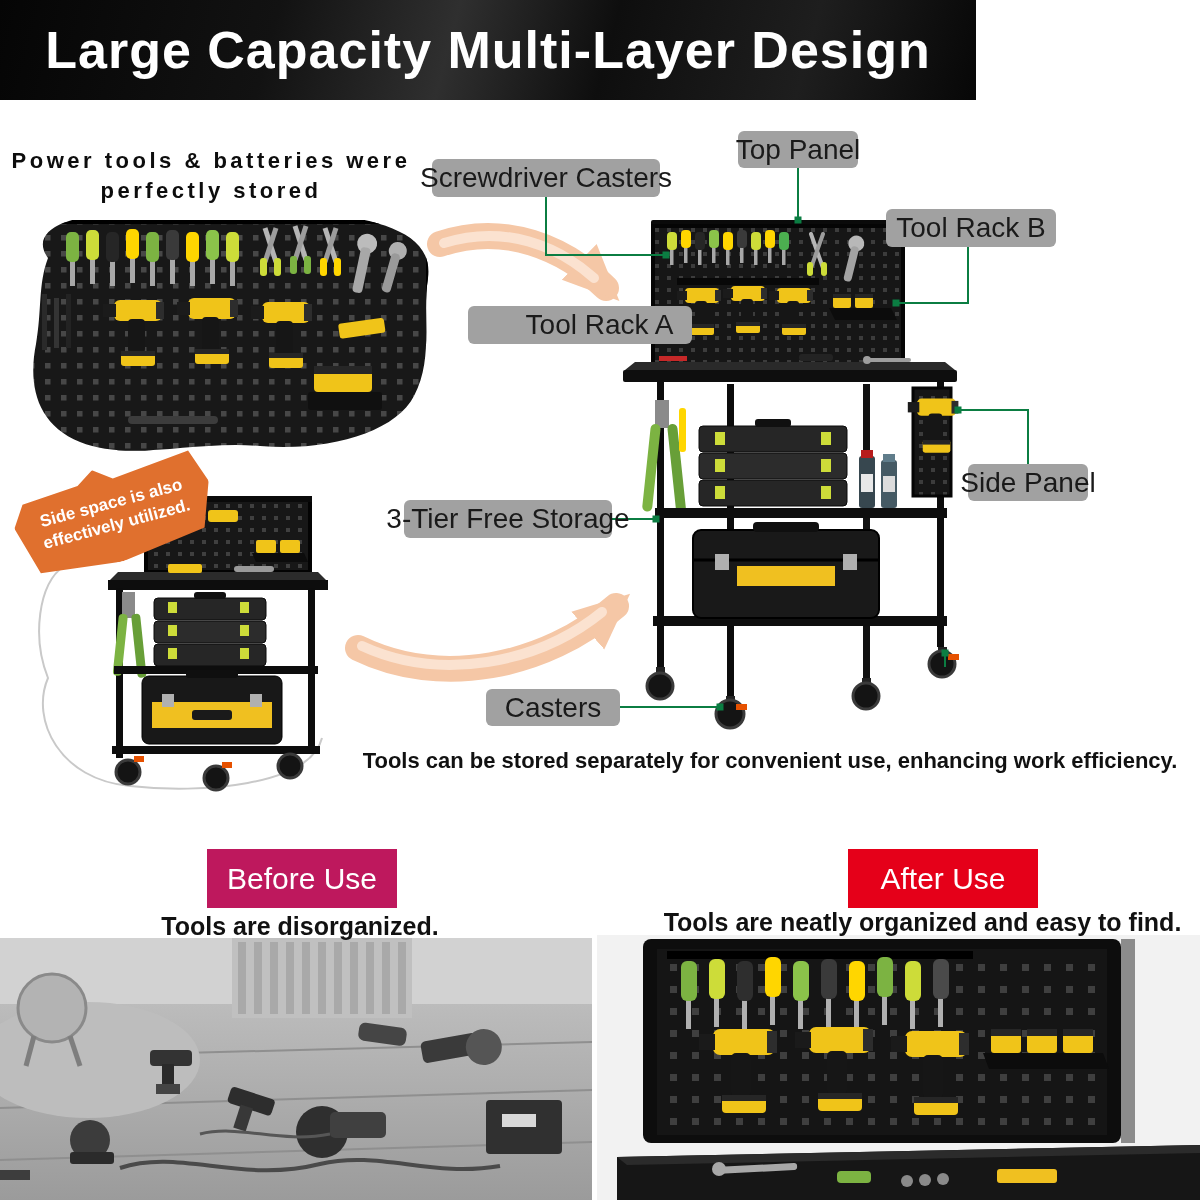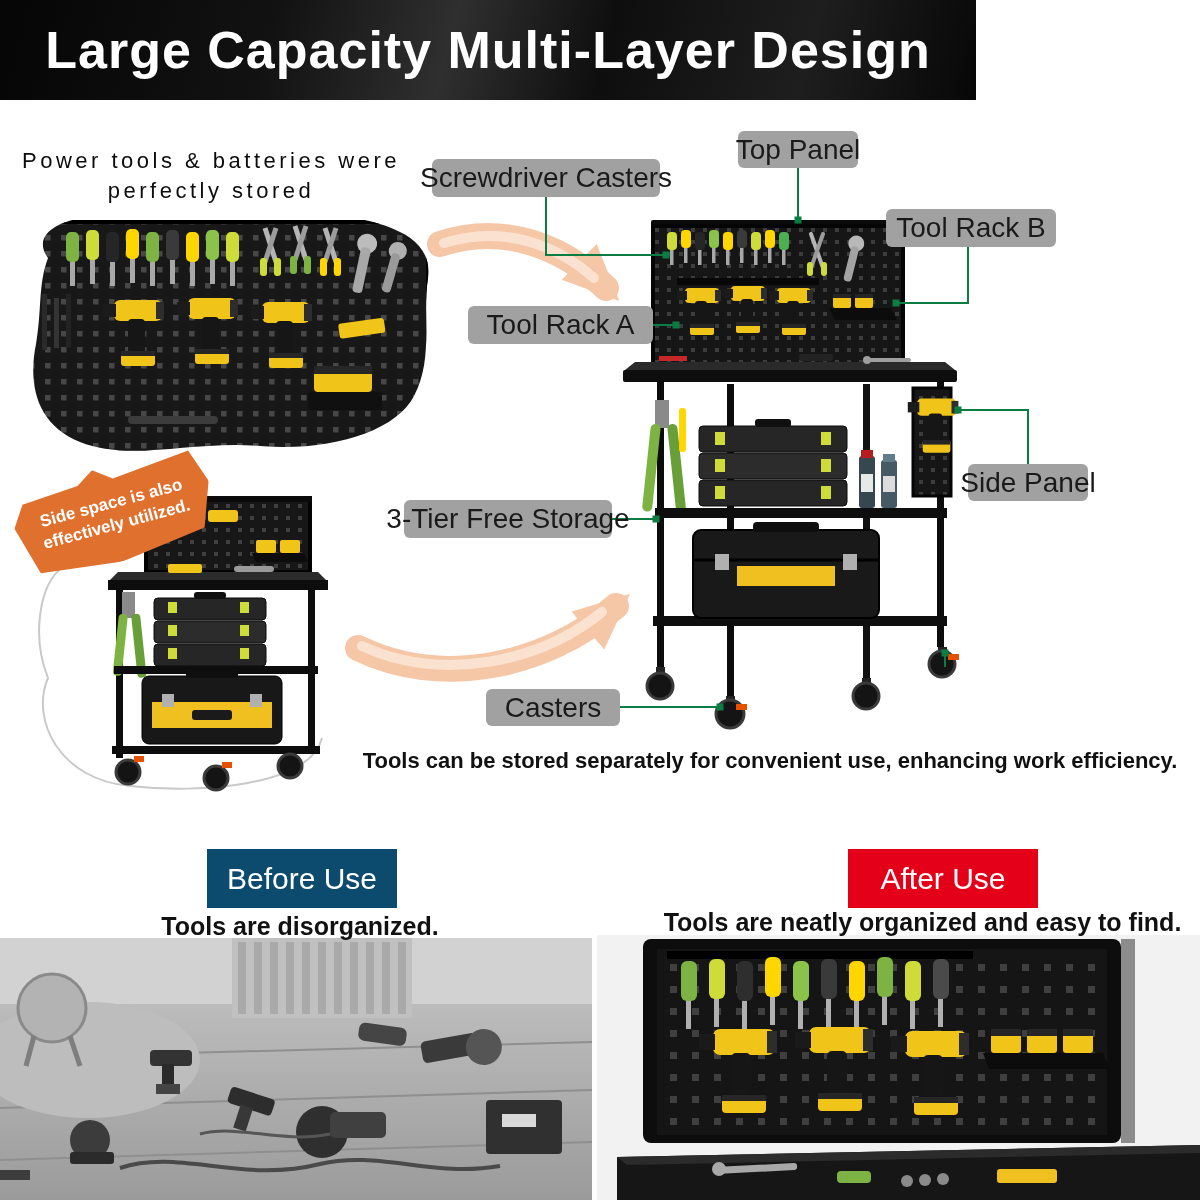--- a/index.html
+++ b/index.html
@@ -7,50 +7,50 @@
           font-family:"Liberation Sans",sans-serif;color:#111;}
 
   
   .banner{position:absolute;left:0;top:0;width:976px;height:100px;
           background:linear-gradient(105deg,#050505 0%,#121212 28%,#2f2f2f 46%,#0e0e0e 62%,#1e1e1e 82%,#070707 100%);
           display:flex;align-items:center;justify-content:center;}
   .banner h1{margin:0;color:#fff;font-size:52px;font-weight:bold;letter-spacing:1px;}
 
   
   .intro-caption{position:absolute;left:5px;top:146px;width:412px;text-align:center;
-                 font-size:22px;font-weight:normal;letter-spacing:3.5px;line-height:30px;color:#0d0d0d;}
+                 font-size:22px;font-weight:bold;letter-spacing:3.5px;line-height:30px;color:#0d0d0d;}
 
   
   .ribbon{position:absolute;left:14px;top:466px;width:200px;height:96px;background:#e0702e;
           transform:rotate(-15deg);display:flex;flex-direction:column;align-items:center;justify-content:center;
           clip-path:polygon(0% 38%,7% 16%,36% 12%,45% 0%,54% 14%,94% 6%,100% 42%,92% 88%,48% 100%,7% 90%);
           z-index:2;}
   .ribbon span{color:#fff;font-size:17px;font-weight:bold;line-height:22px;}
 
   
   .pill{position:absolute;display:flex;align-items:center;justify-content:center;
         background:#a1a1a1;color:#1a1a1a;font-size:28px;border-radius:6px;z-index:6;white-space:nowrap;}
   .pill.p-screwdriver{left:432px;top:159px;width:228px;height:38px;}
   .pill.p-toppanel{left:738px;top:131px;width:120px;height:37px;}
   .pill.p-rackb{left:886px;top:209px;width:170px;height:38px;}
-  .pill.p-racka{left:468px;top:306px;width:185px;height:38px;}
+  .pill.p-racka{left:468px;top:306px;width:185px;height:38px;padding-left:39px;}
   .pill.p-tier{left:404px;top:500px;width:208px;height:38px;}
   .pill.p-sidepanel{left:968px;top:464px;width:120px;height:37px;}
   .pill.p-casters{left:486px;top:689px;width:134px;height:37px;}
   .pill.p-brakes{left:853px;top:667px;width:220px;height:38px;}
 
   
   .summary{position:absolute;left:350px;top:748px;width:840px;text-align:center;z-index:2;}
   .summary .l1{font-size:25px;font-weight:bold;margin:0 0 12px 0;}
   .summary .l2{font-size:22px;font-weight:bold;margin:0;}
 
   
   .ba-box{position:absolute;width:190px;height:59px;display:flex;align-items:center;justify-content:center;
           color:#fff;font-size:30px;z-index:2;}
-  .ba-before{left:207px;top:849px;background:#0c4a6e;}
+  .ba-before{left:207px;top:849px;background:#be185d;}
   .ba-after{left:848px;top:849px;background:#e50019;}
   .ba-caption{position:absolute;text-align:center;font-size:25px;font-weight:bold;z-index:2;}
   .cap-before{left:100px;top:912px;width:400px;}
   .cap-after{left:650px;top:908px;width:545px;}
 
   
   .fig{position:absolute;z-index:1;}
   .fig-blob{left:8px;top:198px;}
   .fig-sidecart{left:18px;top:488px;}
   .fig-maincart{left:615px;top:212px;}

